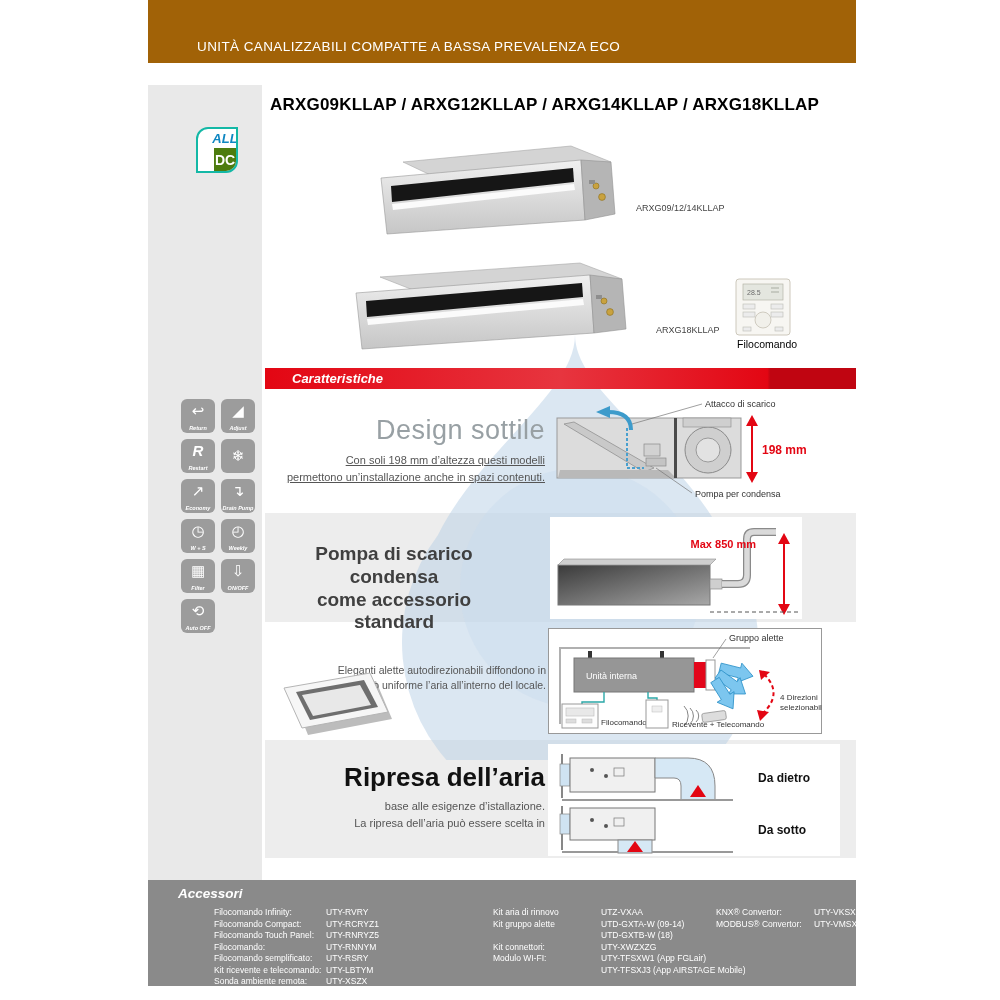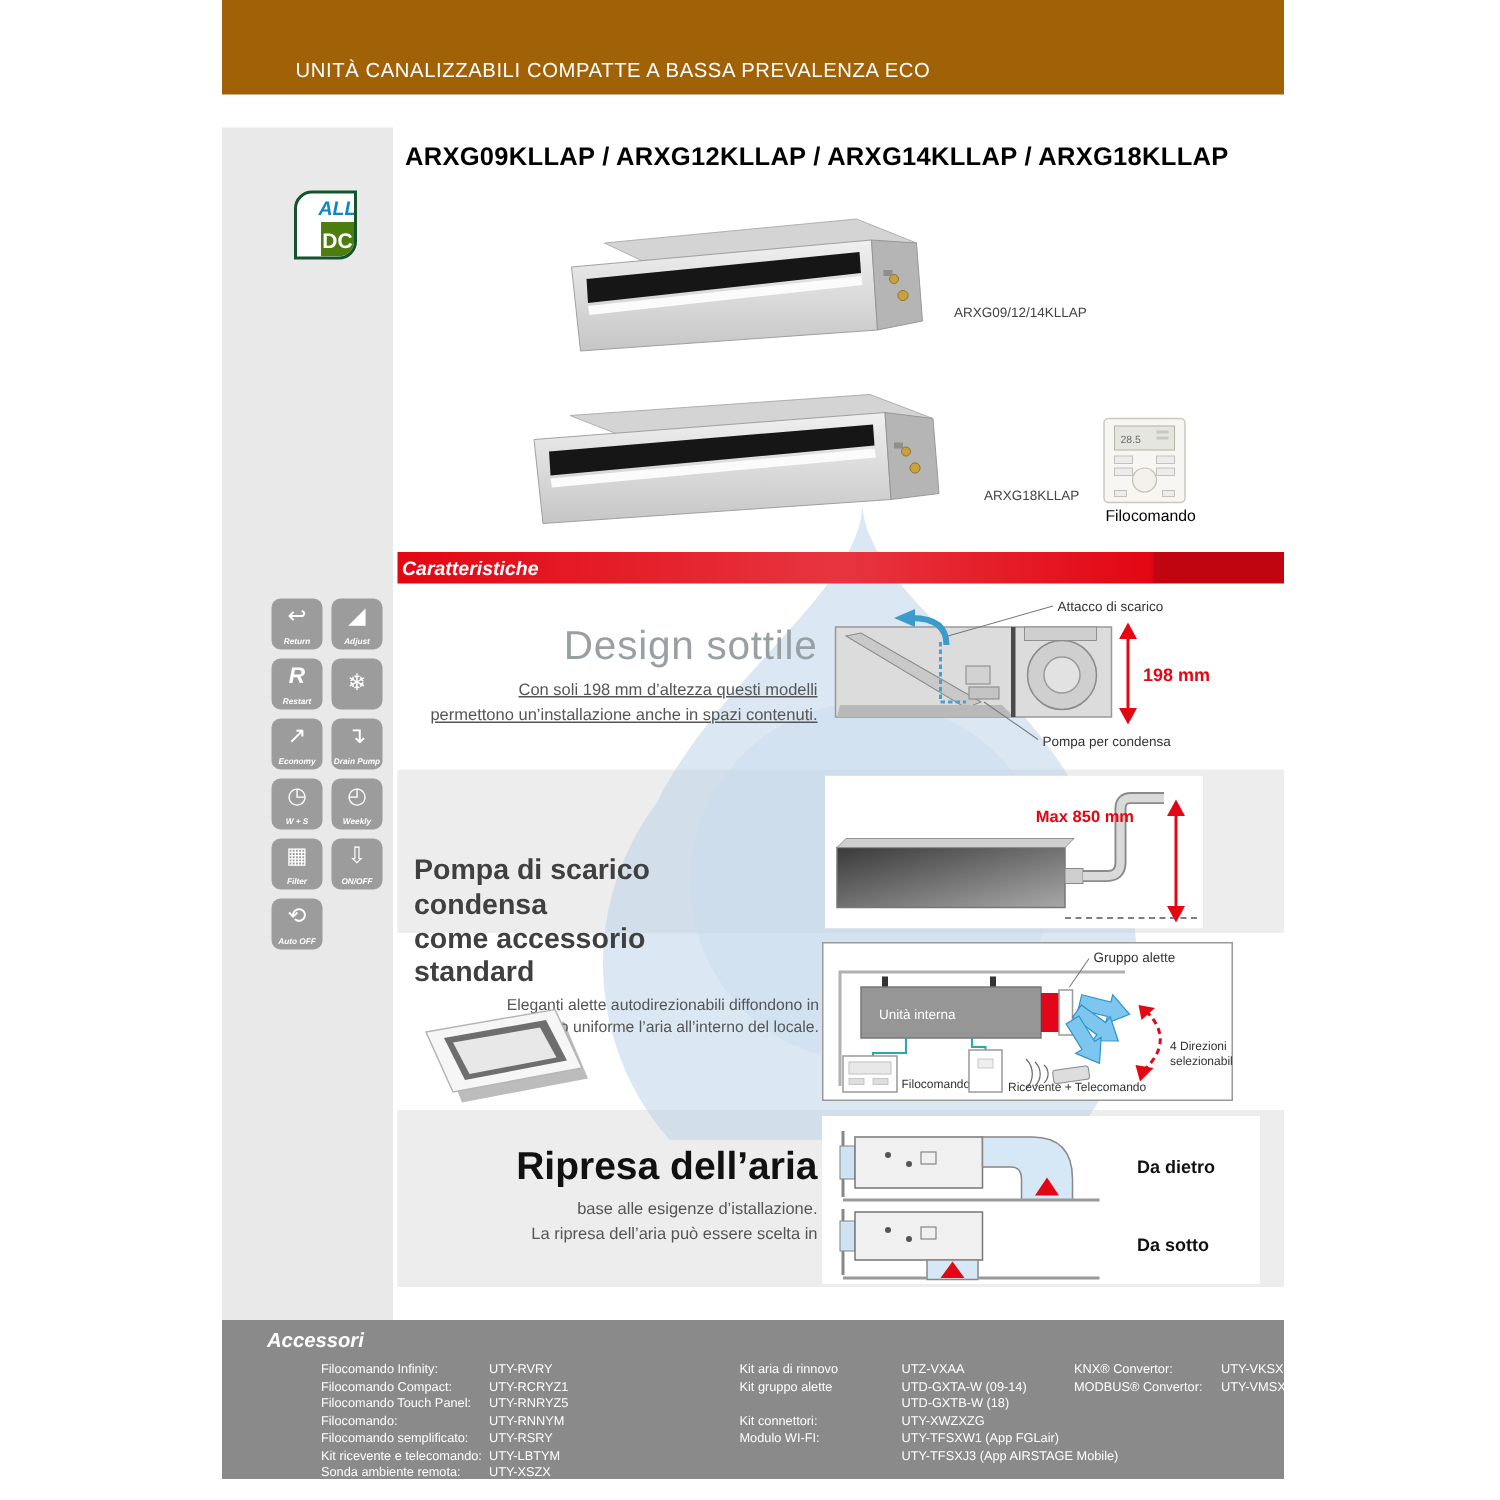--- a/index.html
+++ b/index.html
@@ -9,34 +9,34 @@
 
   
   .green-bar{left:148px;top:0;width:708px;height:63px;background:#a16207;}
   .green-text{left:49px;bottom:9px;color:#fff;font-size:13.5px;letter-spacing:.4px;}
 
   .left-strip{left:148px;top:85px;width:114px;height:900px;background:#e9e9e9;}
 
   .page-title{left:270px;top:95px;font-size:17px;font-weight:bold;letter-spacing:.2px;}
 
   
-  .alldc{left:196px;top:127px;width:42px;height:46px;border:2px solid #14532d;
+  .alldc{left:196px;top:127px;width:42px;height:46px;border:2px solid #14b8a6;
          border-radius:12px 0 12px 0;overflow:hidden;background:#fff;box-sizing:border-box;padding-left:16px;}
   .alldc-top{height:19px;display:flex;align-items:center;justify-content:center;
              color:#0f87c2;font-style:italic;font-weight:bold;font-size:13px;}
   .alldc-bot{height:23px;display:flex;align-items:center;justify-content:center;
              background:#4d7c0f;color:#fff;font-weight:bold;font-size:14px;}
 
   .prod-label{font-size:9px;color:#444;}
   .remote-label{font-size:10.5px;color:#000;}
 
   
   .features-banner{left:265px;top:368px;width:591px;height:21px;line-height:21px;
       background:linear-gradient(90deg,#e30613 0%,#e7353f 50%,#e30613 85%,#c00511 85.5%,#c00511 100%);
-      color:#fff;font-style:italic;font-weight:bold;font-size:13px;padding-left:3px;box-sizing:border-box;}
+      color:#fff;font-style:italic;font-weight:bold;font-size:13px;padding-left:27px;box-sizing:border-box;}
 
   
   .watermark{left:330px;top:330px;width:500px;height:430px;z-index:1;pointer-events:none;}
 
   
   .bg-gray{background:#ededed;z-index:0;}
   .sec-pump-bg{left:265px;top:513px;width:591px;height:109px;}
   .sec-intake-bg{left:265px;top:740px;width:591px;height:118px;}
 
   .z2{z-index:2;}
@@ -47,21 +47,21 @@
   .tile{width:34px;height:34px;background:#9c9c9c;border-radius:6px;position:relative;
         color:#fff;overflow:hidden;}
   .tile-glyph{position:absolute;top:1px;left:0;right:0;text-align:center;font-size:15px;line-height:22px;}
   .tile-label{position:absolute;bottom:2px;left:0;right:0;text-align:center;
               font-size:5.5px;font-style:italic;font-weight:bold;white-space:nowrap;}
 
   
   .sec-title-gray{color:#98a0a4;letter-spacing:.5px;}
   .design-title{left:280px;top:415px;width:265px;text-align:right;font-size:27px;}
   .design-text{left:250px;top:452px;width:295px;text-align:right;font-size:11px;color:#555;line-height:1.5;text-decoration:underline;}
-  .pump-title{left:276px;top:543px;width:236px;text-align:left;font-size:19px;font-weight:bold;color:#404040;line-height:1.2;margin-top:27px;}
+  .pump-title{left:276px;top:543px;width:236px;text-align:center;font-size:19px;font-weight:bold;color:#404040;line-height:1.2;}
   .louver-title{left:268px;top:631px;width:280px;text-align:right;font-size:24px;}
   .louver-text{left:288px;top:663px;width:258px;text-align:right;font-size:10.5px;color:#555;line-height:1.45;}
   .intake-title{left:280px;top:762px;width:265px;text-align:right;font-size:26px;font-weight:bold;color:#111;}
   .intake-text{left:275px;top:798px;width:270px;text-align:right;font-size:11px;color:#555;line-height:1.5;}
 
   
   .footer{left:148px;top:880px;width:708px;height:106px;background:#8a8a8a;color:#fff;z-index:3;}
   .f-title{left:30px;top:6px;font-style:italic;font-weight:bold;font-size:13.5px;}
   .fcol{position:absolute;top:27px;font-size:8.5px;line-height:11.5px;}
   .fcol1{left:30px;}

